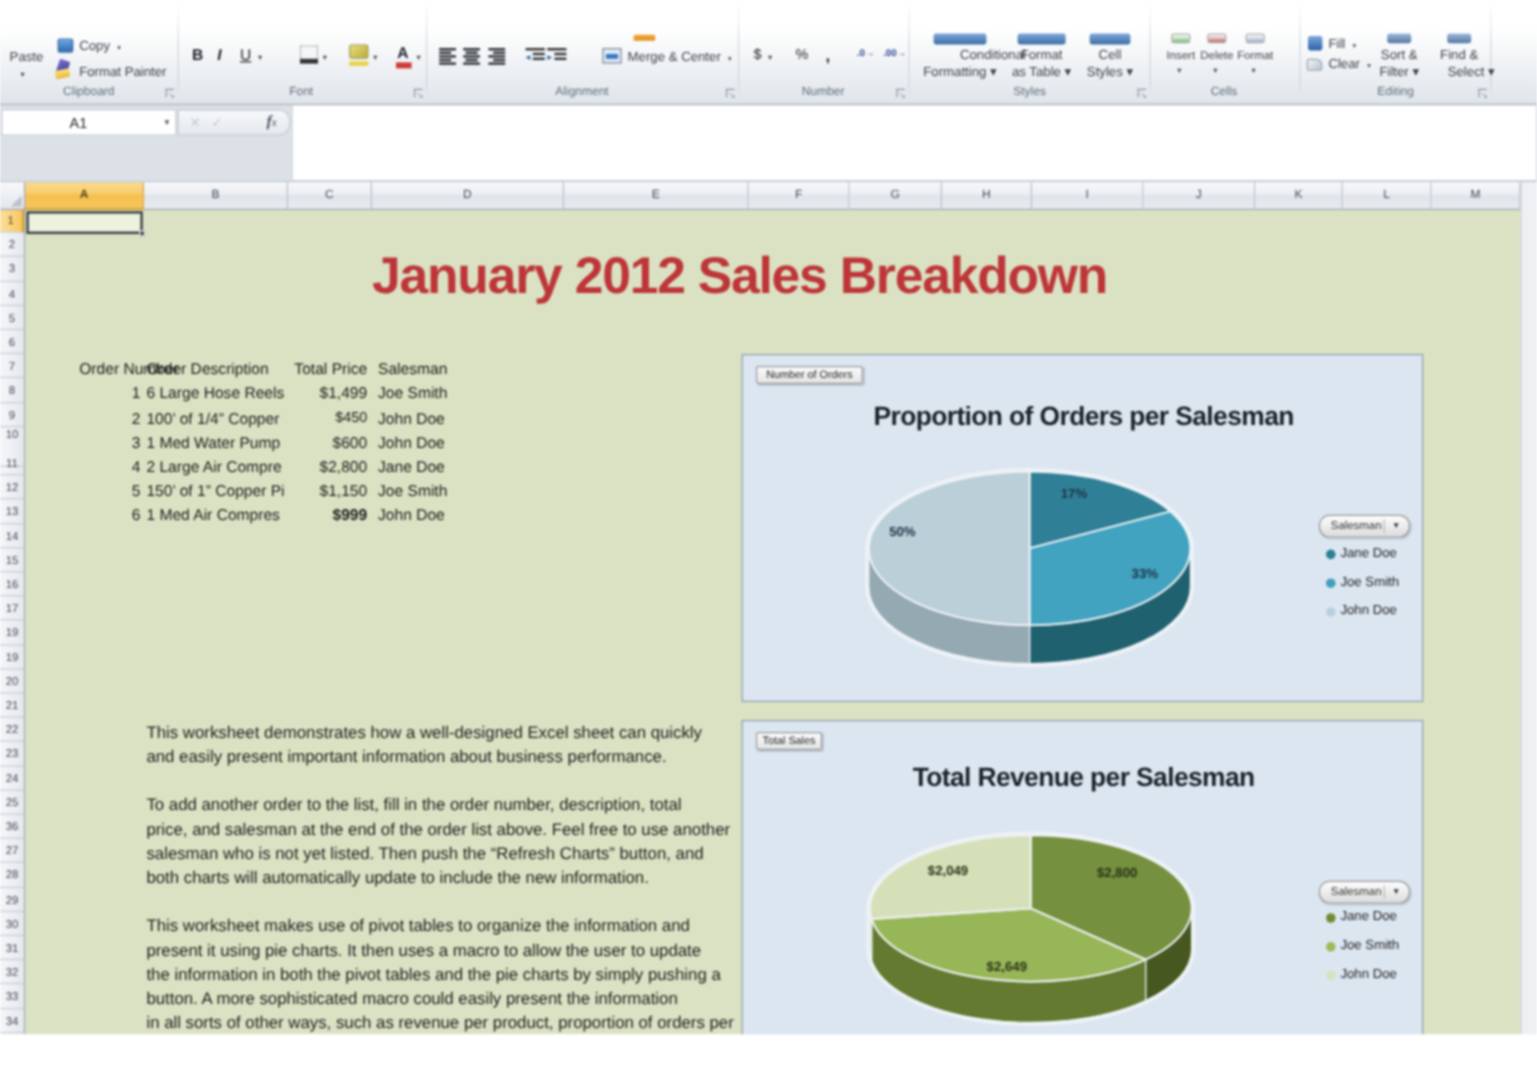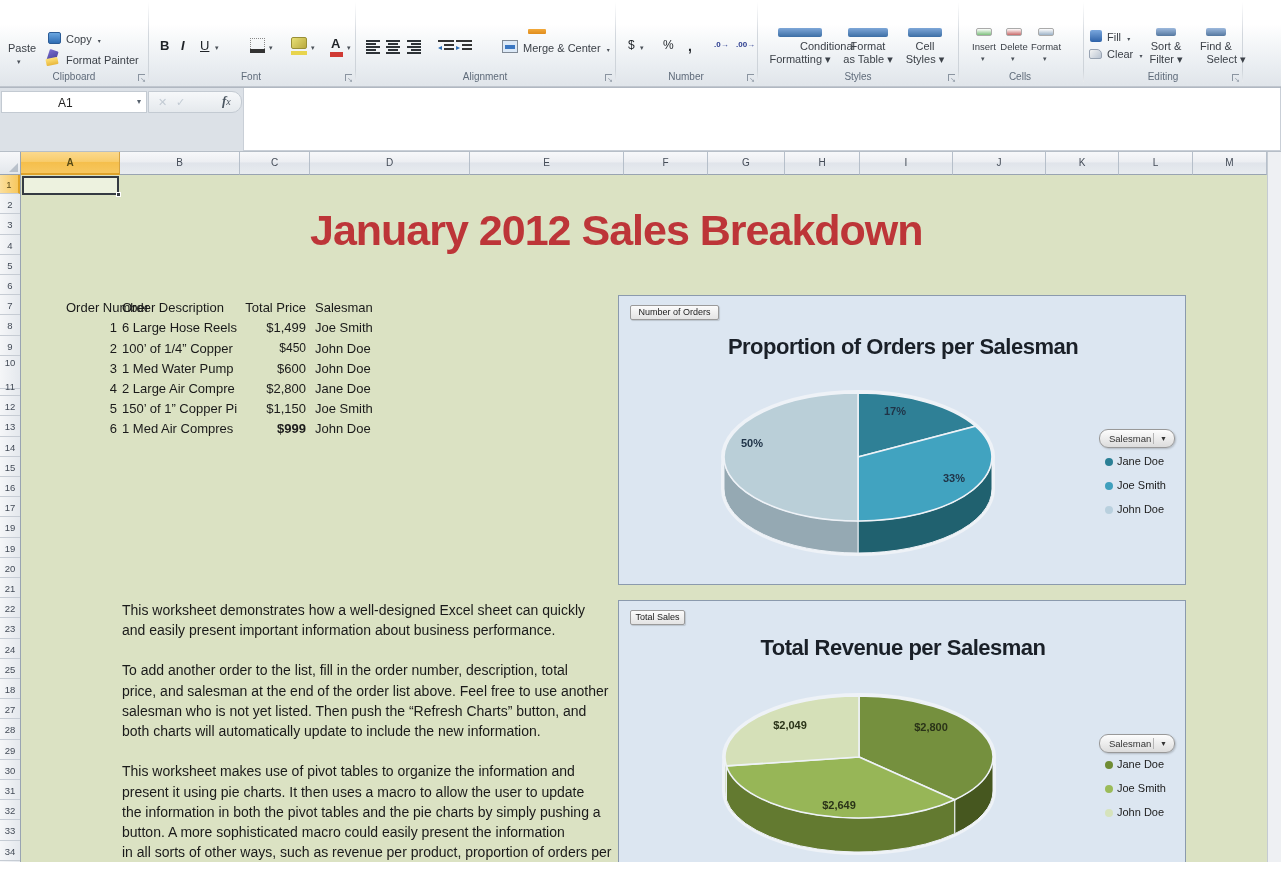--- a/index.html
+++ b/index.html
@@ -224,21 +224,21 @@
 <div class="rh" style="top:303.0px;height:19.2px;line-height:19.2px;">16</div>
 <div class="rh" style="top:323.2px;height:19.2px;line-height:19.2px;">17</div>
 <div class="rh" style="top:343.4px;height:19.2px;line-height:19.2px;">19</div>
 <div class="rh" style="top:363.6px;height:19.2px;line-height:19.2px;">19</div>
 <div class="rh" style="top:383.8px;height:19.2px;line-height:19.2px;">20</div>
 <div class="rh" style="top:404.0px;height:19.2px;line-height:19.2px;">21</div>
 <div class="rh" style="top:424.2px;height:19.2px;line-height:19.2px;">22</div>
 <div class="rh" style="top:444.4px;height:19.2px;line-height:19.2px;">23</div>
 <div class="rh" style="top:464.6px;height:19.2px;line-height:19.2px;">24</div>
 <div class="rh" style="top:484.8px;height:19.2px;line-height:19.2px;">25</div>
-<div class="rh" style="top:505.0px;height:19.2px;line-height:19.2px;">18</div>
+<div class="rh" style="top:505.0px;height:19.2px;line-height:19.2px;">36</div>
 <div class="rh" style="top:525.2px;height:19.2px;line-height:19.2px;">27</div>
 <div class="rh" style="top:545.4px;height:19.2px;line-height:19.2px;">28</div>
 <div class="rh" style="top:565.6px;height:19.2px;line-height:19.2px;">29</div>
 <div class="rh" style="top:585.8px;height:19.2px;line-height:19.2px;">30</div>
 <div class="rh" style="top:606.0px;height:19.2px;line-height:19.2px;">31</div>
 <div class="rh" style="top:626.2px;height:19.2px;line-height:19.2px;">32</div>
 <div class="rh" style="top:646.4px;height:19.2px;line-height:19.2px;">33</div>
 <div class="rh" style="top:666.6px;height:19.2px;line-height:19.2px;">34</div>
   </div>
 <div class="abs" style="left:310px;top:209px;font-size:43px;font-weight:bold;color:#bd3538;letter-spacing:-1px;white-space:nowrap;line-height:1;">January 2012 Sales Breakdown</div>

